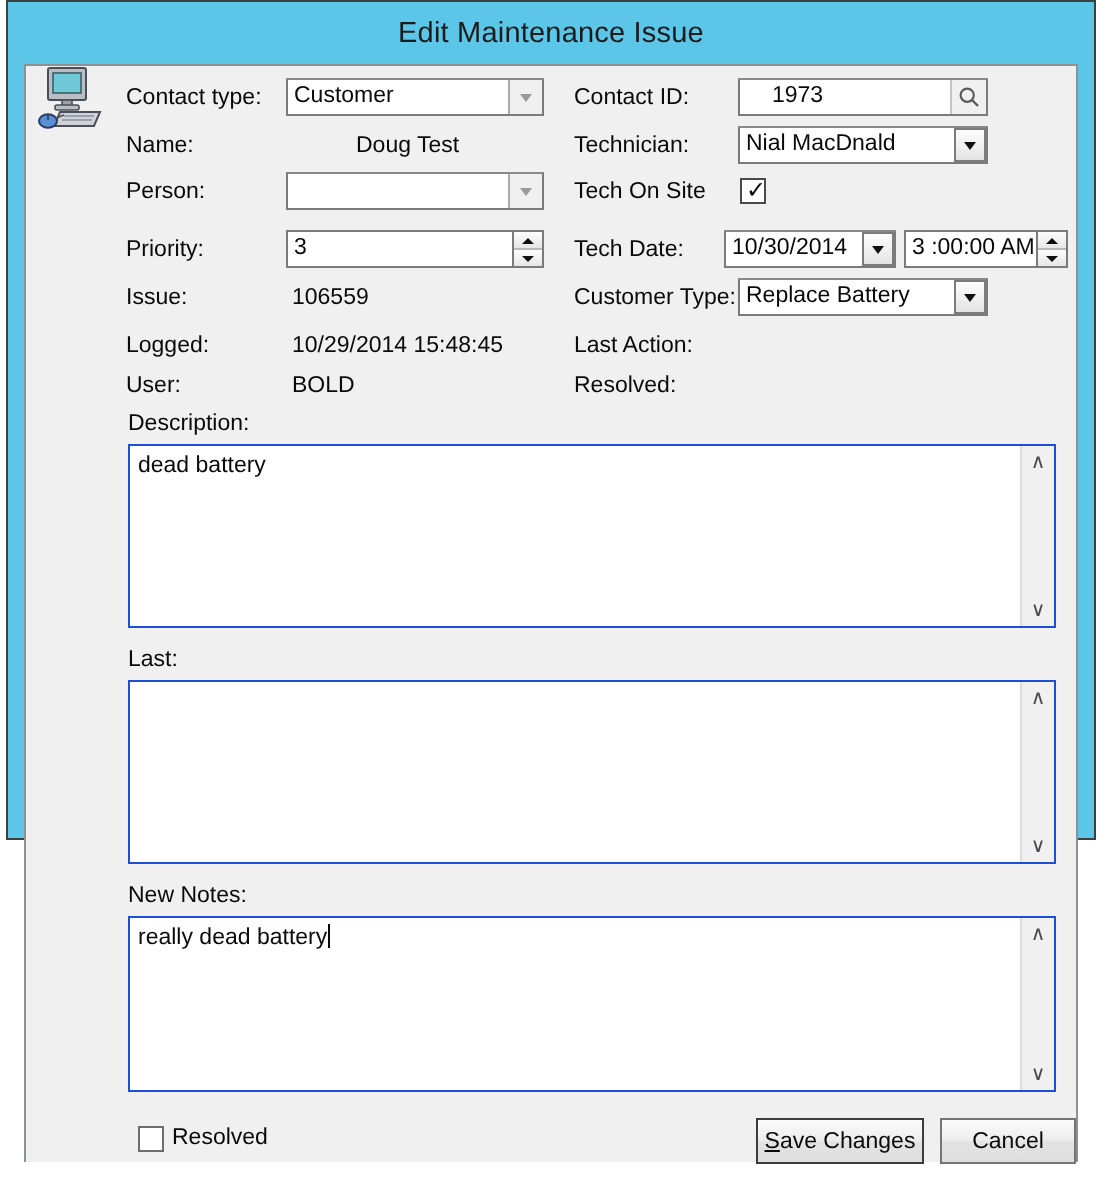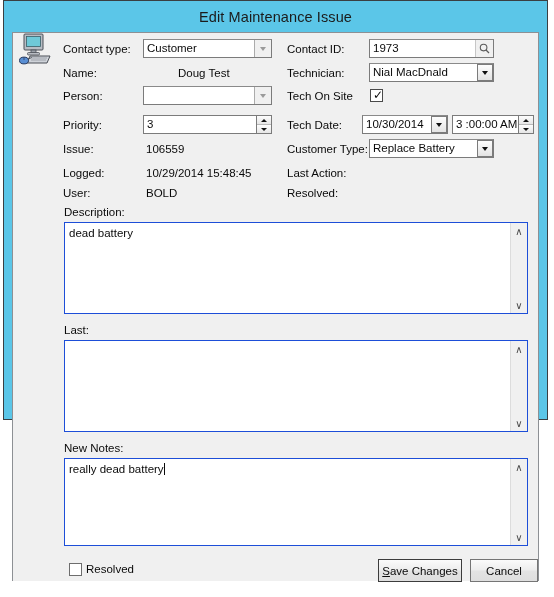--- a/index.html
+++ b/index.html
@@ -106,21 +106,21 @@
     border-top: 4px solid #101010;
   }
   .tri.dim { border-top-color: #9a9a9a; }
 
   .textbox {
     height: 19px;
     display: flex;
     align-items: center;
   }
   .textbox .tval {
-    padding-left: 3px;
+    padding-left: 16px;
     flex: 1;
     line-height: 17px;
     overflow: hidden;
     white-space: nowrap;
   }
   .searchbtn {
     width: 17px; height: 17px;
     background: #f0f0f0;
     border-left: 1px solid #c6c6c6;
     display: flex; align-items: center; justify-content: center;

